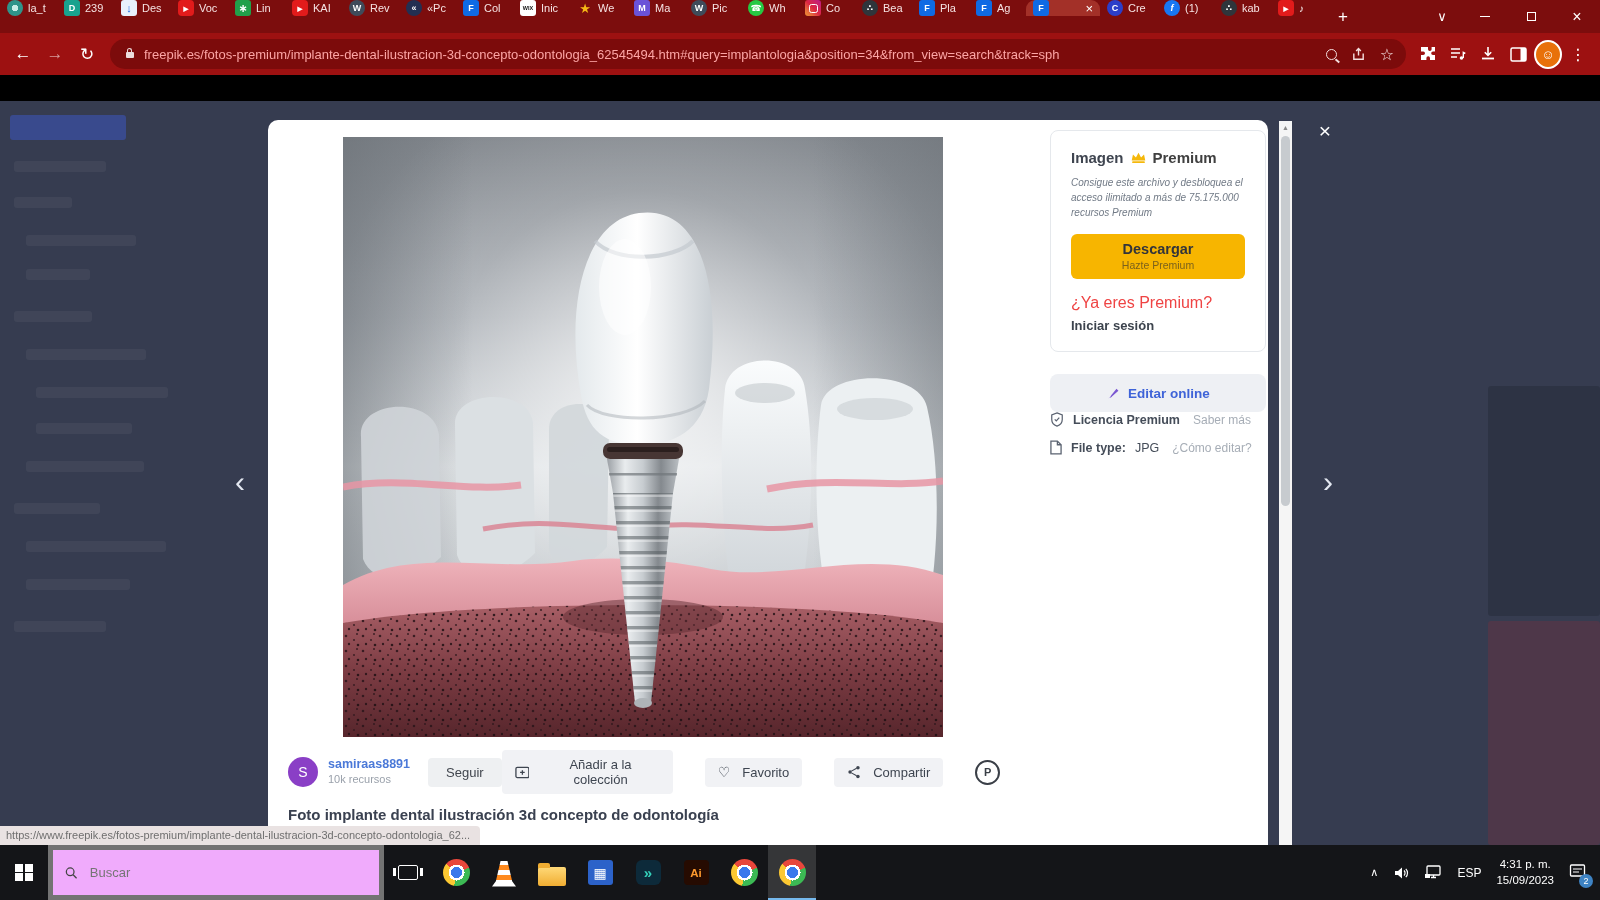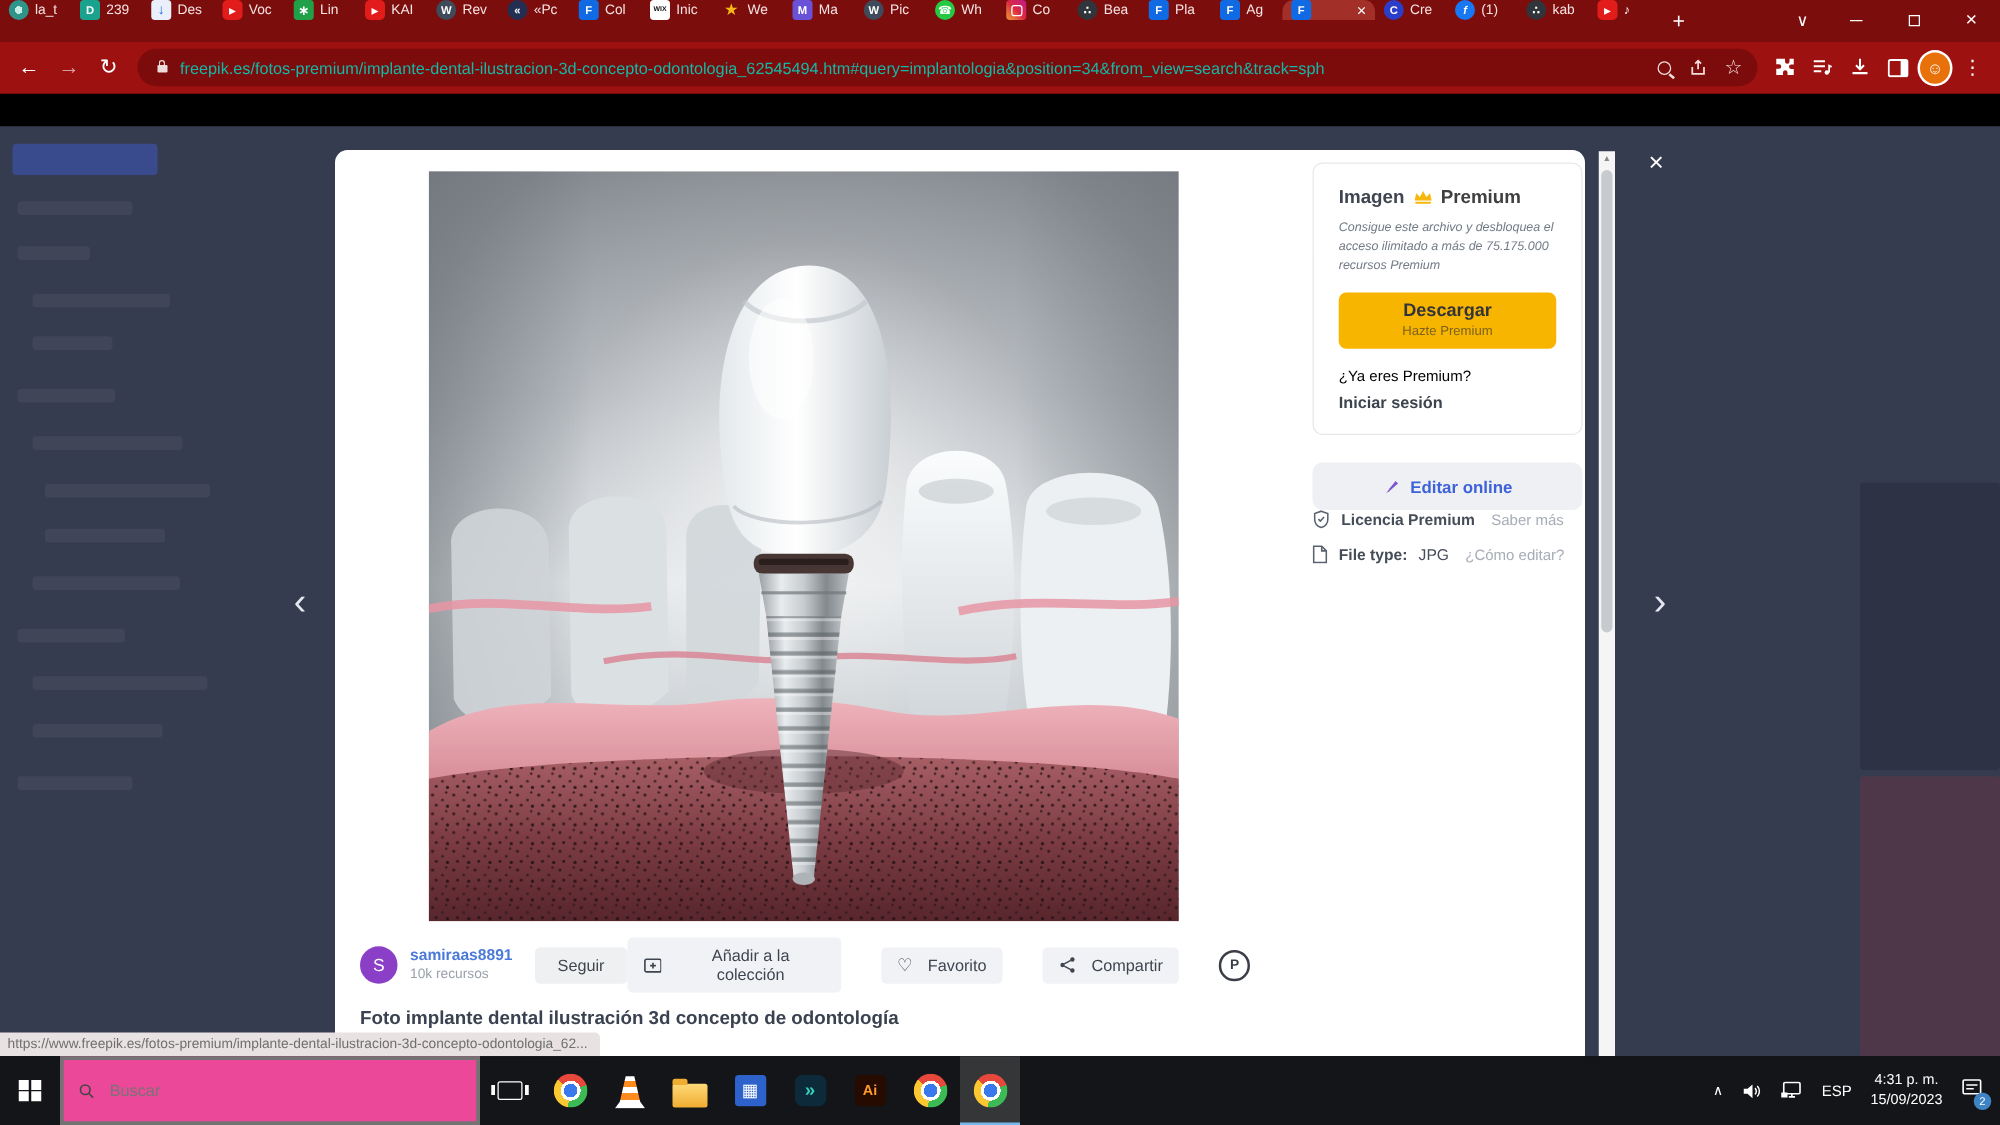--- a/index.html
+++ b/index.html
@@ -42,21 +42,21 @@
   .shape-max{width:9px;height:9px;border:1.4px solid #fff;display:block;box-sizing:border-box;}
   #btn-close-win{font-size:16px;}
 
   
   #toolbar{position:absolute;top:33px;left:0;right:0;height:42px;background:#9d1111;display:flex;align-items:center;padding:0 8px;box-sizing:border-box;gap:2px;}
   .navbtn{width:30px;height:30px;display:flex;align-items:center;justify-content:center;color:#fff;font-size:17px;border-radius:50%;cursor:pointer;}
   .navbtn.dim{color:#d89c9c;}
   #omnibox{flex:1;min-width:0;height:30px;border-radius:15px;background:#7c0b0b;display:flex;align-items:center;padding:0 12px;margin:0 6px;box-sizing:border-box;}
   .lock{width:8px;height:6px;background:#ecdcdc;border-radius:1px;position:relative;margin:2px 10px 0 4px;flex:0 0 auto;}
   .lock::before{content:"";position:absolute;top:-4px;left:1.2px;width:4.5px;height:4px;border:1.3px solid #ecdcdc;border-bottom:none;border-radius:3px 3px 0 0;box-sizing:border-box;}
-  #url-text{flex:1;min-width:0;overflow:hidden;white-space:nowrap;text-overflow:clip;color:#14b8a6;font-size:13px;}
+  #url-text{flex:1;min-width:0;overflow:hidden;white-space:nowrap;text-overflow:clip;color:#fca5a5;font-size:13px;}
   .obicon{flex:0 0 auto;margin-left:14px;display:flex;align-items:center;justify-content:center;color:#f3dede;}
   .mag{width:9px;height:9px;border:1.6px solid #f3dede;border-radius:50%;position:relative;}
   .mag::after{content:"";position:absolute;right:-4px;bottom:-3px;width:5px;height:1.6px;background:#f3dede;transform:rotate(40deg);}
   .tbicon{width:28px;height:28px;display:flex;align-items:center;justify-content:center;color:#fff;flex:0 0 auto;cursor:pointer;}
   .tbicon svg{display:block;}
   #avatar-toolbar{width:25px;height:25px;border-radius:50%;background:#e8710a;color:#fff;font-size:13px;display:flex;align-items:center;justify-content:center;border:2px solid #fff;box-sizing:content-box;}
   .star-glyph{font-size:16px;color:#f3dede;}
   .dots-glyph{font-size:16px;color:#fff;}
 
   
@@ -79,21 +79,21 @@
   #modal{position:absolute;left:268px;top:19px;width:1000px;height:calc(100% - 19px);background:#fff;border-radius:10px 10px 0 0;}
   #hero{position:absolute;left:75px;top:17px;}
   #panel{position:absolute;left:782px;top:10px;width:216px;}
   #premium-card{border:1px solid #e5e8ec;border-radius:8px;padding:18px 20px;box-sizing:border-box;}
   #premium-title{display:flex;align-items:center;gap:6px;font-size:15px;font-weight:bold;color:#3f4550;}
   #premium-word{color:#404040;}
   #premium-desc{margin-top:9px;font-size:10px;line-height:1.5;color:#717a86;font-style:italic;}
   #btn-download{margin-top:14px;width:100%;background:#f7b500;border:none;border-radius:6px;padding:7px 0 8px;cursor:pointer;text-align:center;}
   #btn-download .main{font-size:14.5px;font-weight:bold;color:#32343a;}
   #btn-download .sub{font-size:10.5px;color:#7c621c;margin-top:2px;}
-  #already{margin-top:15px;font-size:12px;color:#000000;}
+  #already{margin-top:15px;font-size:16px;color:#ef4444;}
   #login{margin-top:6px;font-size:13px;font-weight:bold;color:#3c434d;cursor:pointer;}
   #btn-edit{margin-top:22px;width:100%;height:38px;background:#eef0f4;border:none;border-radius:8px;display:flex;align-items:center;justify-content:center;gap:8px;color:#3e63d8;font-weight:bold;font-size:13.5px;cursor:pointer;}
   #license{display:flex;flex-direction:column;gap:13px;}
   .lic-row{display:flex;align-items:center;gap:9px;font-size:12.5px;}
   .lic-label{font-weight:bold;color:#454d59;}
   .lic-normal{color:#454d59;}
   .lic-link{color:#a6adb6;font-size:12px;margin-left:4px;cursor:pointer;}
 
   #author-row{position:absolute;left:20px;top:630px;width:712px;display:flex;align-items:center;}
   #author-avatar{width:30px;height:30px;border-radius:50%;background:#8a3fc6;color:#fff;font-size:14px;display:flex;align-items:center;justify-content:center;flex:0 0 auto;}
@@ -116,21 +116,21 @@
   #chev-prev{left:228px;}
   #chev-next{left:1316px;}
 
   #statusbar{position:absolute;left:0;bottom:0;height:19px;line-height:19px;background:#e9e2e2;color:#6f6f6f;font-size:11px;padding:0 10px 0 6px;border-radius:0 4px 0 0;max-width:520px;white-space:nowrap;overflow:hidden;z-index:6;}
 
   
   #taskbar{position:absolute;left:0;right:0;bottom:0;height:55px;background:#141518;display:flex;align-items:stretch;color:#fff;z-index:10;}
   #start-btn{width:48px;display:flex;align-items:center;justify-content:center;cursor:pointer;}
   .winlogo{display:grid;grid-template-columns:8px 8px;grid-template-rows:8px 8px;gap:1.5px;}
   .winlogo i{background:#fff;display:block;}
-  #search-box{width:336px;background:#ec4899;display:flex;align-items:center;gap:10px;padding:0 12px;box-sizing:border-box;border:3px solid #737373;}
+  #search-box{width:336px;background:#f0abfc;display:flex;align-items:center;gap:10px;padding:0 12px;box-sizing:border-box;border:5px solid #737373;}
   #search-box input{border:none;outline:none;background:transparent;font-size:13px;color:#222;width:100%;font-family:inherit;}
   .app{width:48px;display:flex;align-items:center;justify-content:center;cursor:pointer;position:relative;}
   .app.active{background:rgba(255,255,255,.14);box-shadow:inset 0 -2px 0 #76b9ed;}
   .ic-chrome{width:27px;height:27px;border-radius:50%;background:
     radial-gradient(circle at 50% 50%,#3a79ec 0 5.5px,#fff 5.5px 8px,rgba(0,0,0,0) 8px),
     conic-gradient(from -50deg,#e8473c 0 120deg,#3cba54 120deg 240deg,#fcc832 240deg 360deg);}
   .ic-vlc{width:24px;height:26px;margin-top:2px;background:linear-gradient(#fff 0 16%,#ff8a1e 16% 34%,#fff 34% 52%,#ff8a1e 52% 72%,#fff 72%);clip-path:polygon(36% 0,64% 0,84% 80%,100% 100%,0 100%,16% 80%);}
   .ic-folder{width:28px;height:19px;background:linear-gradient(#ffd978,#f0ad32);border-radius:2px;position:relative;margin-top:7px;}
   .ic-folder::before{content:"";position:absolute;top:-4px;left:0;width:12px;height:5px;background:#f0ad32;border-radius:2px 2px 0 0;}
   .ic-photos{width:25px;height:25px;background:#2c62c9;border-radius:3px;color:#fff;display:flex;align-items:center;justify-content:center;}

